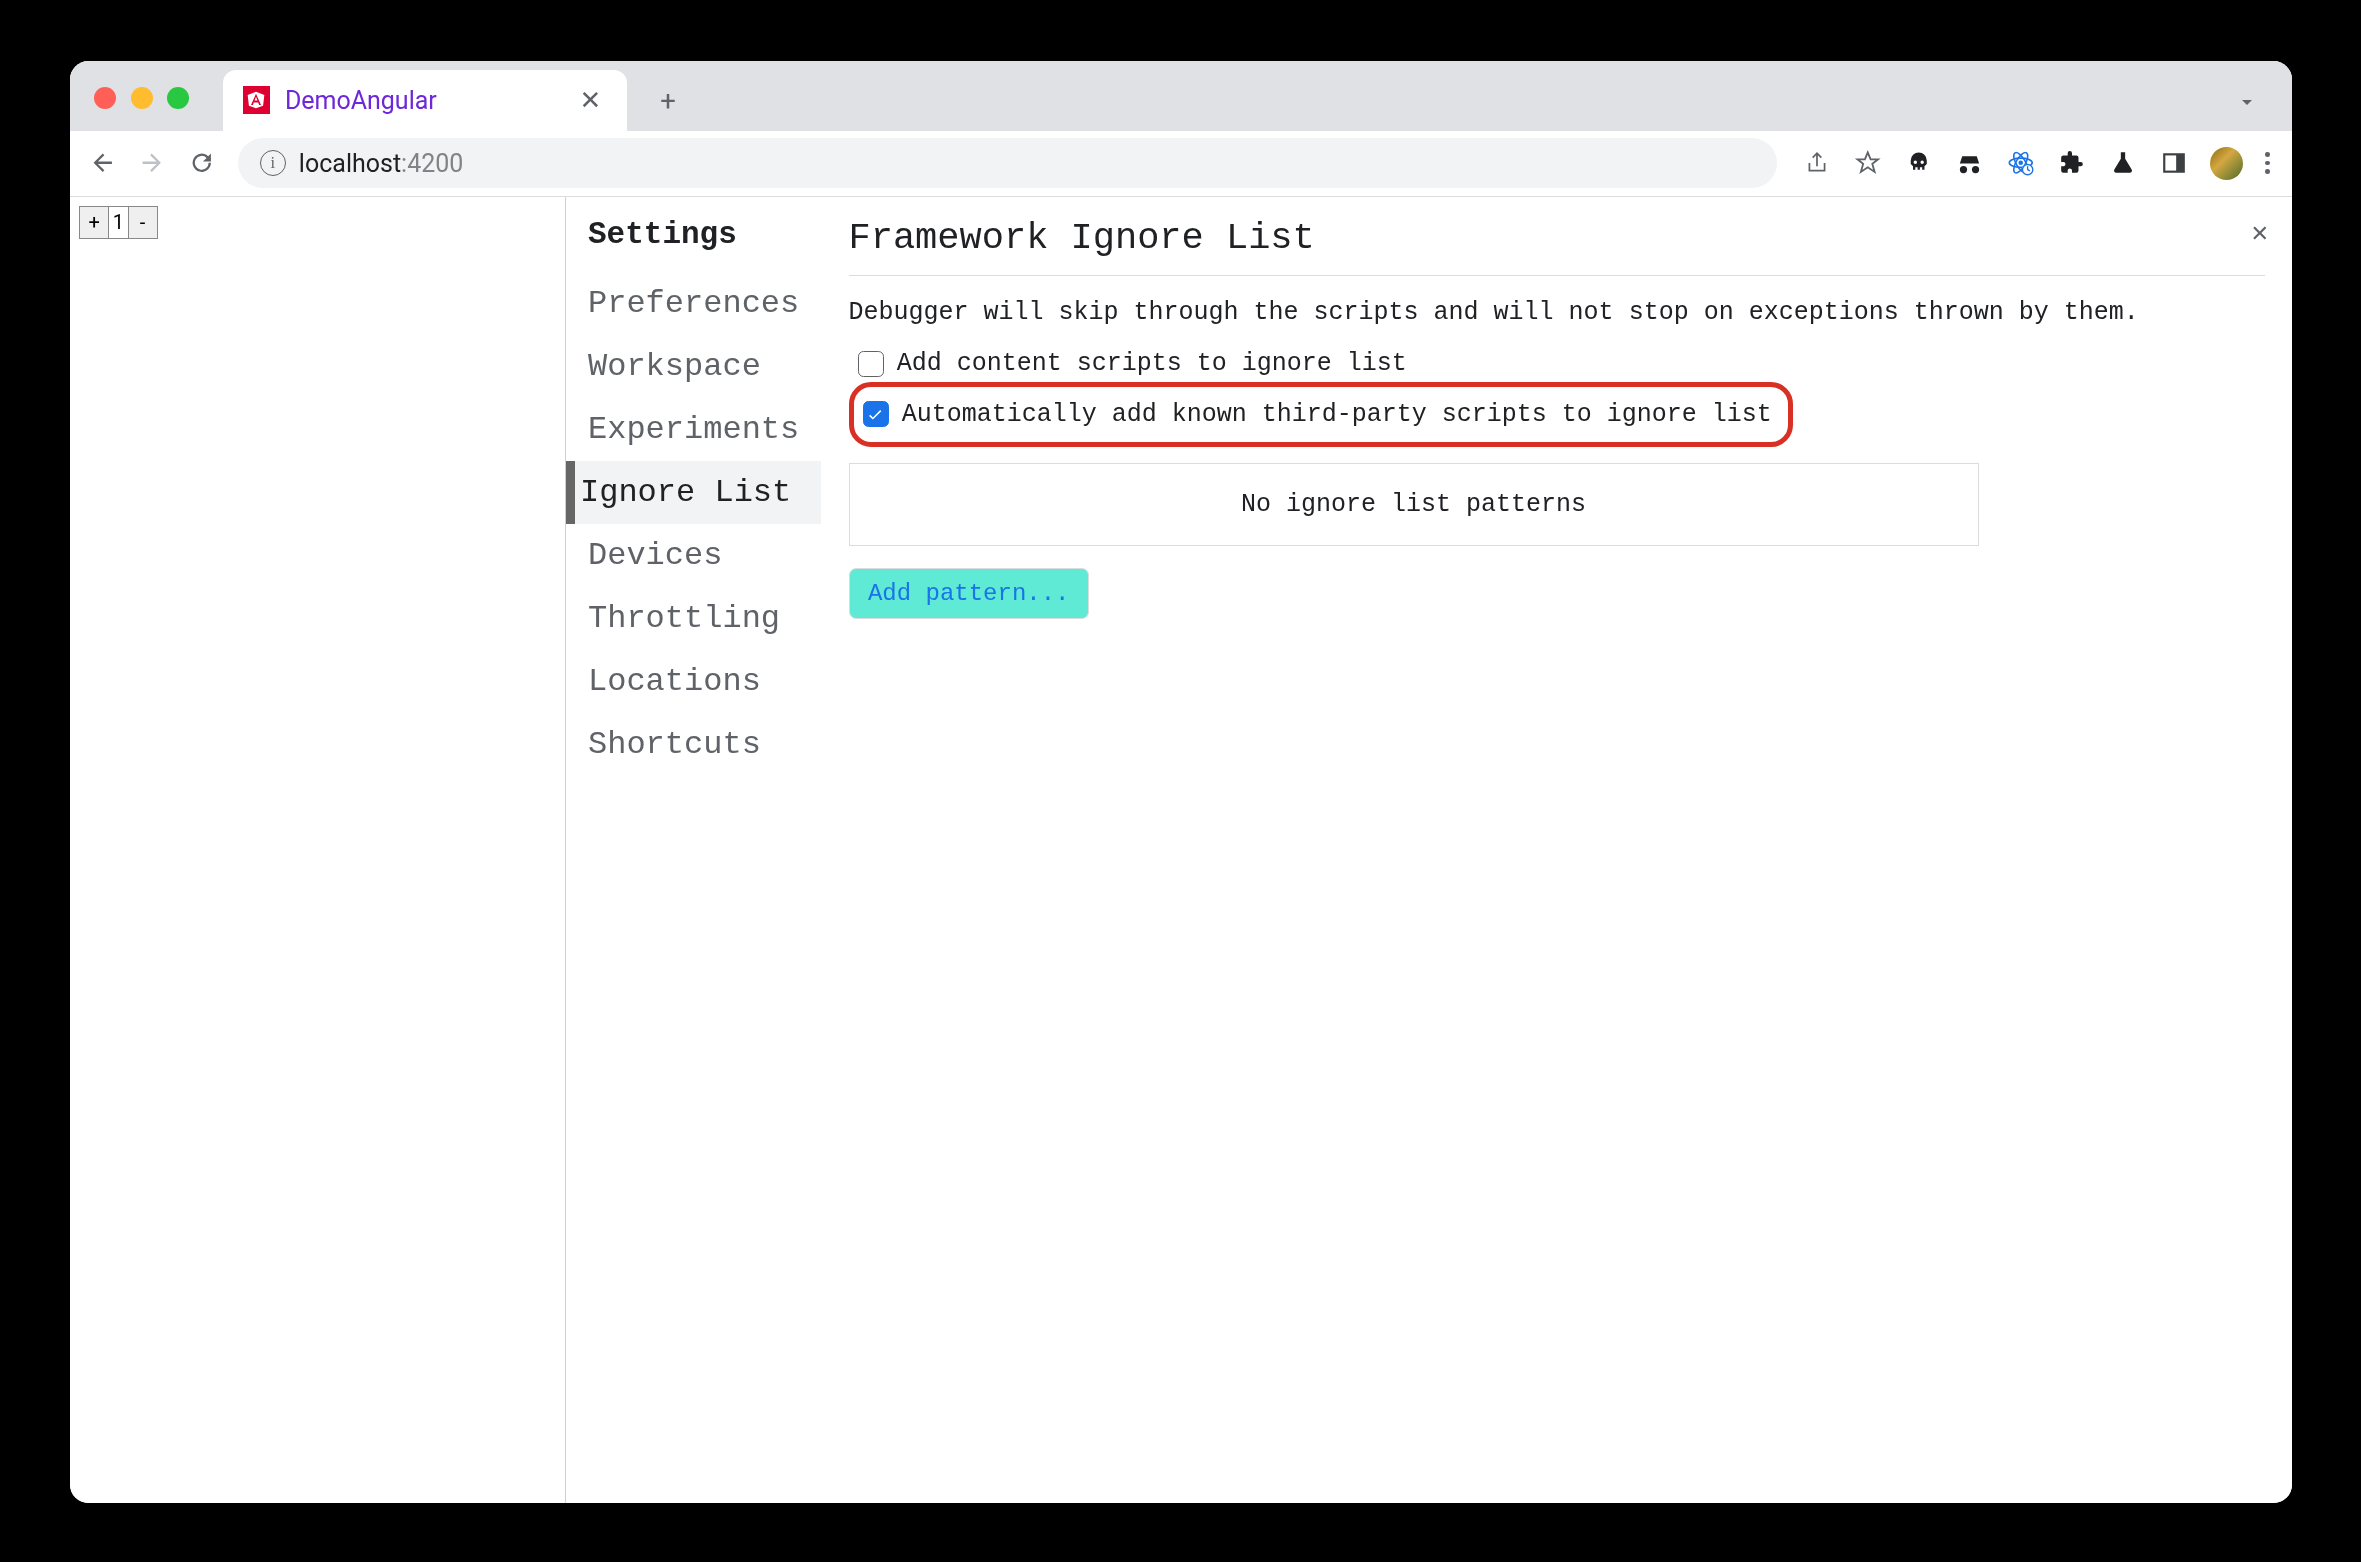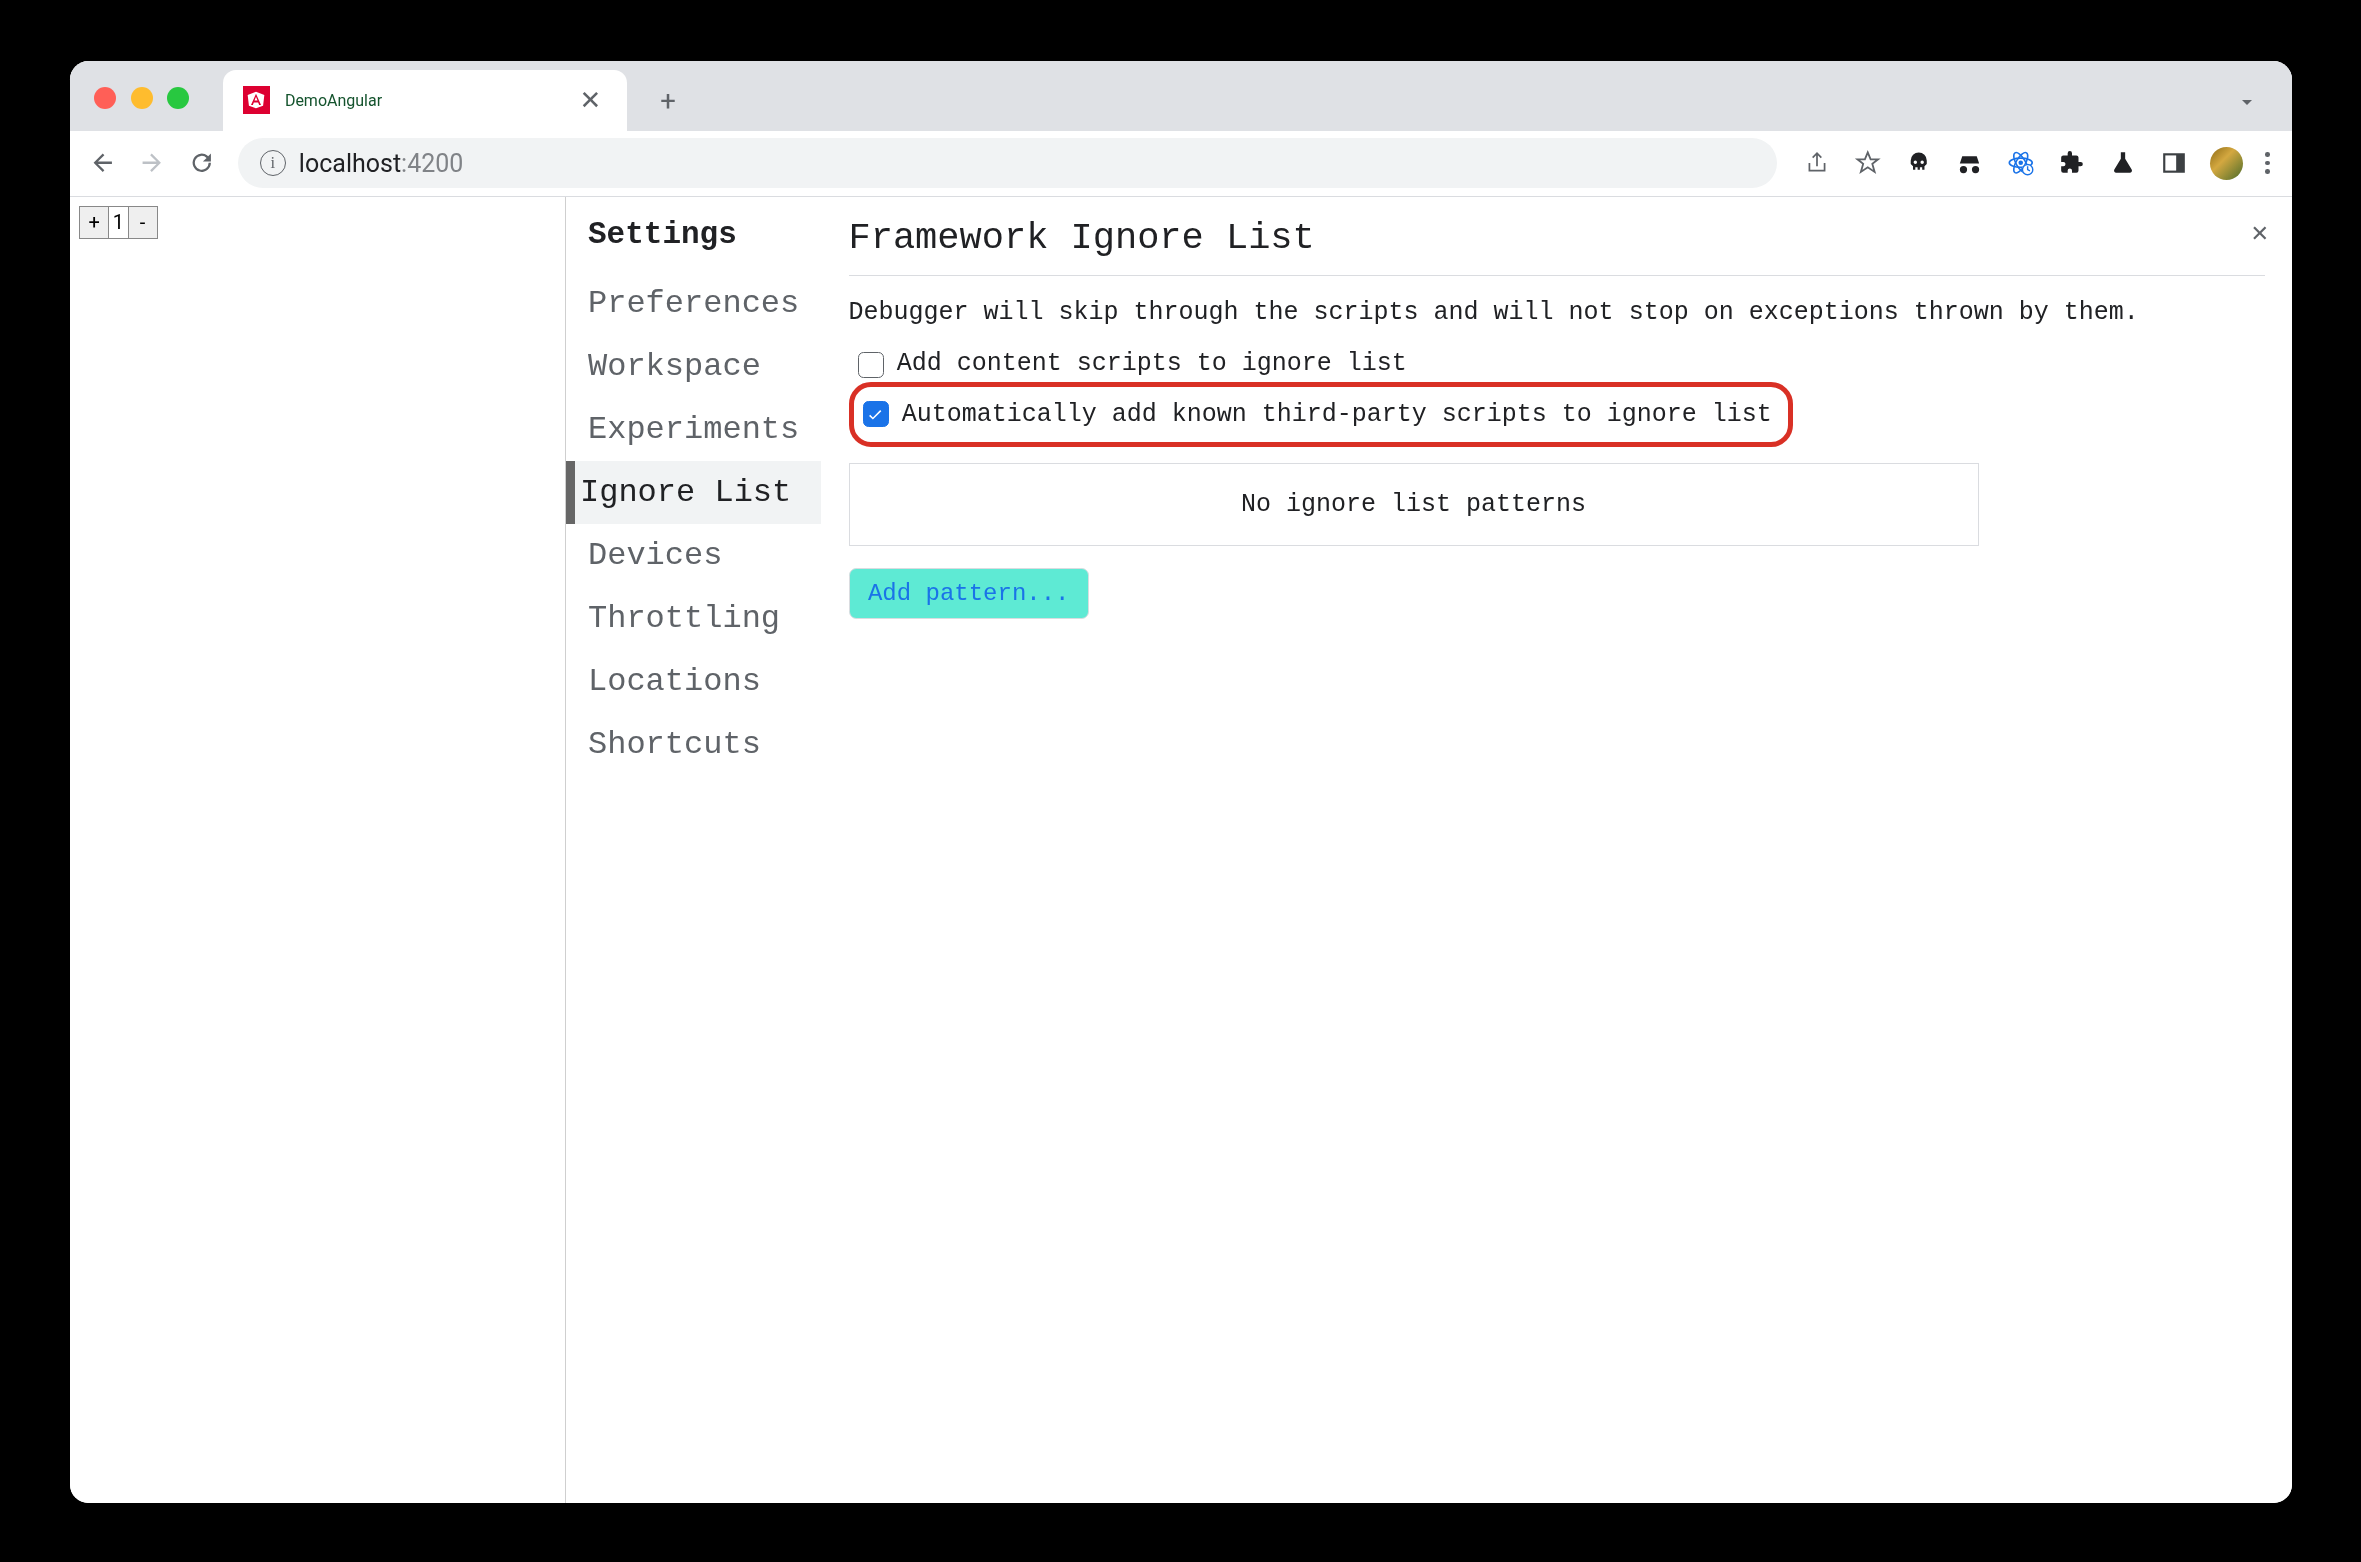--- a/index.html
+++ b/index.html
@@ -53,21 +53,21 @@
     gap: 14.7px;
     min-width: 404px;
     position: relative;
   }
   .tab-favicon {
     width: 27.5px; height: 27.5px;
     background: #dd0031;
     display: flex; align-items: center; justify-content: center;
   }
   .tab-favicon svg { width: 20px; height: 20px; }
-  .tab-title { font-size: 16px; color: #14532d; flex: 1; }
+  .tab-title { font-size: 25px; color: #6d28d9; flex: 1; }
   .tab-close { font-size: 26px; color: #5f6368; cursor: pointer; padding: 0 5.5px; }
   .new-tab {
     width: 46px; height: 46px;
     display: flex; align-items: center; justify-content: center;
     font-size: 27.5px; color: #5f6368;
     margin-left: 18.4px; margin-bottom: 7.3px;
     cursor: pointer;
   }
   .tab-strip-right {
     margin-left: auto;
@@ -217,21 +217,21 @@
     color: #202124;
     margin-top: 22px;
   }
   .cb-row {
     display: flex;
     align-items: center;
     gap: 13px;
     font-size: 25px;
     color: #202124;
   }
-  .cb-row.row1 { margin-top: 22px; padding-left: 9.2px; align-items: flex-end; }
+  .cb-row.row1 { margin-top: 22px; padding-left: 9.2px; }
   .cb {
     width: 26px; height: 26px;
     border: 1.8px solid #5f6368;
     border-radius: 5.5px;
     display: inline-flex;
     align-items: center;
     justify-content: center;
     cursor: pointer;
     flex-shrink: 0;
   }

